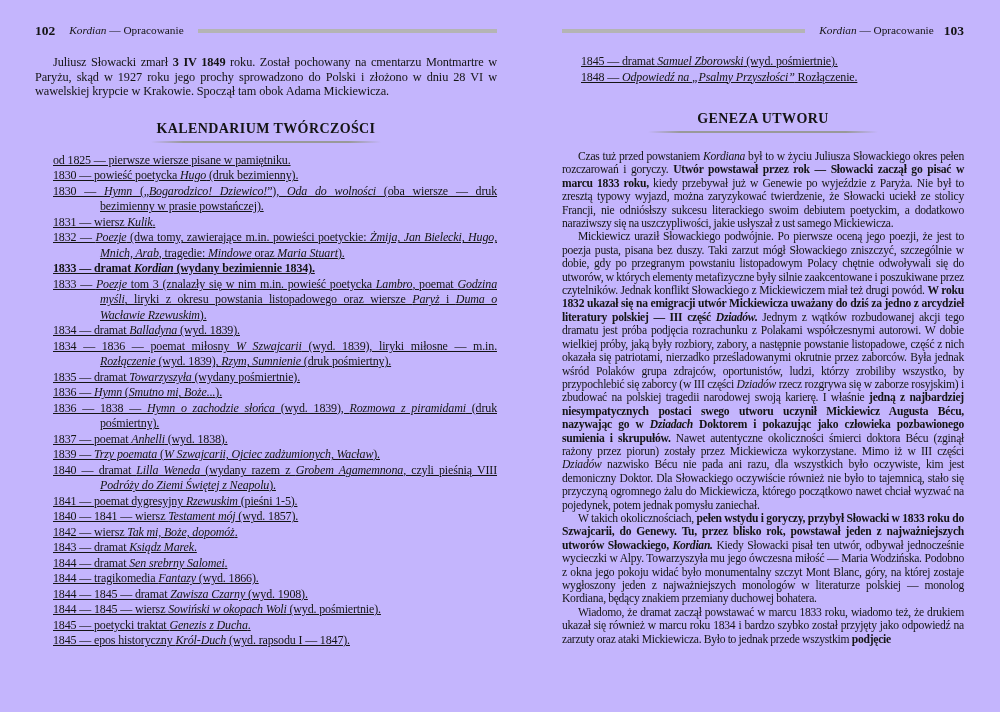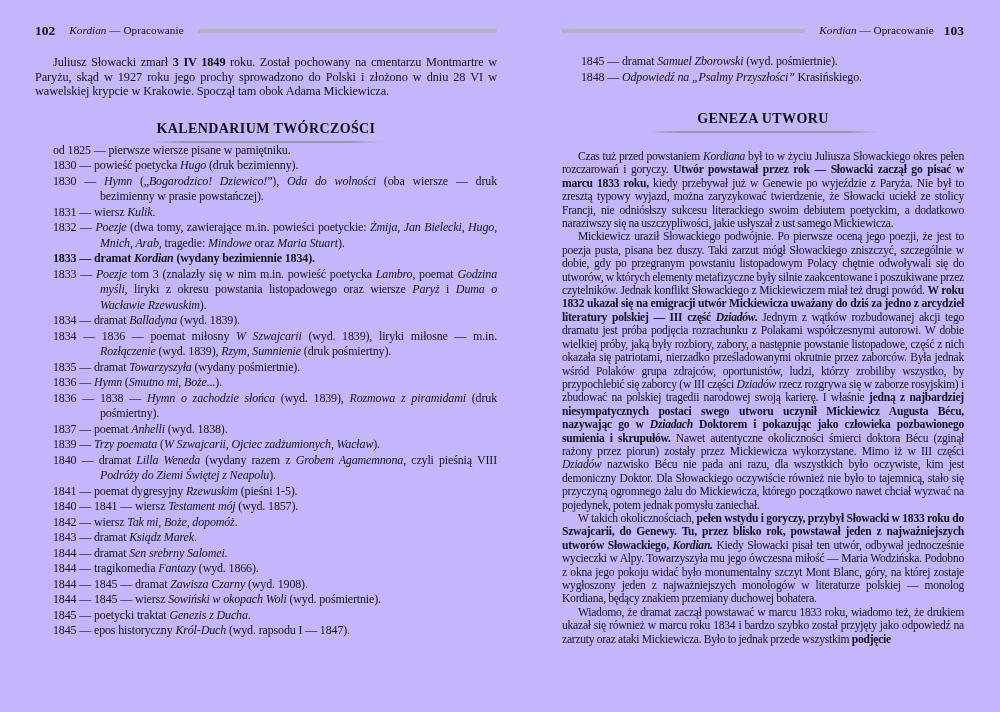--- a/index.html
+++ b/index.html
@@ -41,26 +41,27 @@
     font-weight:bold;text-align:center;
     letter-spacing:0.4px;
   }
   .page-right .section-heading{margin-top:26px;}
   .heading-rule{
     width:230px;height:2px;margin:4px auto 0 auto;
     background:linear-gradient(90deg,rgba(153,153,153,0) 0%,#999999 14%,#999999 86%,rgba(153,153,153,0) 100%);
   }
 
   
-  .timeline{font-size:12px;line-height:15.5px;letter-spacing:-0.15px;}
+  .timeline{margin-top:10px;font-size:12px;line-height:15.5px;letter-spacing:-0.15px;}
   .page-right .timeline{margin-top:17px;}
   .timeline-entry{
     margin-left:18px;
     padding-left:47px;text-indent:-47px;
     text-align:justify;
+    text-decoration:underline;
   }
   .page-right .timeline-entry{margin-left:19px;padding-left:0;text-indent:0;text-align:left;}
 
   
   .body-paragraphs{margin-top:17px;}
   .body-para{
     margin:0;
     font-size:11.6px;line-height:13.4px;
     text-align:justify;text-indent:16px;
     letter-spacing:-0.25px;word-spacing:-0.3px;
@@ -117,21 +118,21 @@
 
   <div class="page page-right">
     <div class="pg-header">
       <span class="pg-rule" style="background-color: rgb(180, 180, 180);"></span>
       <span class="running-title"><span class="bt">Kordian</span><span> — Opracowanie</span></span>
       <span class="pg-num">103</span>
     </div>
 
     <div class="timeline">
         <div class="timeline-entry"><span>1845 — dramat </span><span class="it">Samuel Zborowski</span><span> (wyd. pośmiertnie).</span></div>
-        <div class="timeline-entry"><span>1848 — </span><span class="it">Odpowiedź na „Psalmy Przyszłości”</span><span> Krasińskiego.</span></div>
+        <div class="timeline-entry"><span>1848 — </span><span class="it">Odpowiedź na „Psalmy Przyszłości”</span><span> Rozłączenie.</span></div>
       </div>
 
     <h2 class="section-heading">GENEZA UTWORU</h2>
     <div class="heading-rule"></div>
 
     <div class="body-paragraphs">
         <p class="body-para"><span>Czas tuż przed powstaniem </span><span class="it">Kordiana</span><span> był to w życiu Juliusza Słowackiego okres pełen rozczarowań i goryczy. </span><span class="bd">Utwór powstawał przez rok — Słowacki zaczął go pisać w marcu 1833 roku,</span><span> kiedy przebywał już w Genewie po wyjeździe z Paryża. Nie był to zresztą typowy wyjazd, można zaryzykować twierdzenie, że Słowacki uciekł ze stolicy Francji, nie odniósłszy sukcesu literackiego swoim debiutem poetyckim, a dodatkowo naraziwszy się na uszczypliwości, jakie usłyszał z ust samego Mickiewicza.</span></p>
         <p class="body-para"><span>Mickiewicz uraził Słowackiego podwójnie. Po pierwsze oceną jego poezji, że jest to poezja pusta, pisana bez duszy. Taki zarzut mógł Słowackiego zniszczyć, szczególnie w dobie, gdy po przegranym powstaniu listopadowym Polacy chętnie odwoływali się do utworów, w których elementy metafizyczne były silnie zaakcentowane i poszukiwane przez czytelników. Jednak konflikt Słowackiego z Mickiewiczem miał też drugi powód. </span><span class="bd">W roku 1832 ukazał się na emigracji utwór Mickiewicza uważany do dziś za jedno z arcydzieł literatury polskiej — III część </span><span class="it bd">Dziadów.</span><span> Jednym z wątków rozbudowanej akcji tego dramatu jest próba podjęcia rozrachunku z Polakami współczesnymi autorowi. W dobie wielkiej próby, jaką były rozbiory, zabory, a następnie powstanie listopadowe, część z nich okazała się patriotami, nierzadko prześladowanymi okrutnie przez zaborców. Była jednak wśród Polaków grupa zdrajców, oportunistów, ludzi, którzy zrobiliby wszystko, by przypochlebić się zaborcy (w III części </span><span class="it">Dziadów</span><span> rzecz rozgrywa się w zaborze rosyjskim) i zbudować na polskiej tragedii narodowej swoją karierę. I właśnie </span><span class="bd">jedną z najbardziej niesympatycznych postaci swego utworu uczynił Mickiewicz Augusta Bécu, nazywając go w </span><span class="it bd">Dziadach</span><span class="bd"> Doktorem i pokazując jako człowieka pozbawionego sumienia i skrupułów.</span><span> Nawet autentyczne okoliczności śmierci doktora Bécu (zginął rażony przez piorun) zostały przez Mickiewicza wykorzystane. Mimo iż w III części </span><span class="it">Dziadów</span><span> nazwisko Bécu nie pada ani razu, dla wszystkich było oczywiste, kim jest demoniczny Doktor. Dla Słowackiego oczywiście również nie było to tajemnicą, stało się przyczyną ogromnego żalu do Mickiewicza, którego początkowo nawet chciał wyzwać na pojedynek, potem jednak pomysłu zaniechał.</span></p>
         <p class="body-para"><span>W takich okolicznościach, </span><span class="bd">pełen wstydu i goryczy, przybył Słowacki w 1833 roku do Szwajcarii, do Genewy. Tu, przez blisko rok, powstawał jeden z najważniejszych utworów Słowackiego, </span><span class="it bd">Kordian.</span><span> Kiedy Słowacki pisał ten utwór, odbywał jednocześnie wycieczki w Alpy. Towarzyszyła mu jego ówczesna miłość — Maria Wodzińska. Podobno z okna jego pokoju widać było monumentalny szczyt Mont Blanc, góry, na której zostaje wygłoszony jeden z najważniejszych monologów w literaturze polskiej — monolog Kordiana, będący znakiem przemiany duchowej bohatera.</span></p>
         <p class="body-para"><span>Wiadomo, że dramat zaczął powstawać w marcu 1833 roku, wiadomo też, że drukiem ukazał się również w marcu roku 1834 i bardzo szybko został przyjęty jako odpowiedź na zarzuty oraz ataki Mickiewicza. Było to jednak przede wszystkim </span><span class="bd">podjęcie</span></p>

